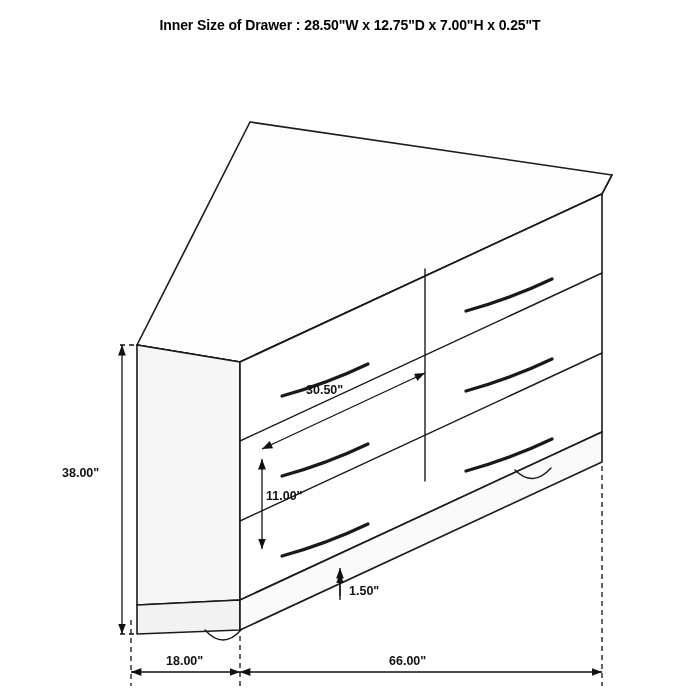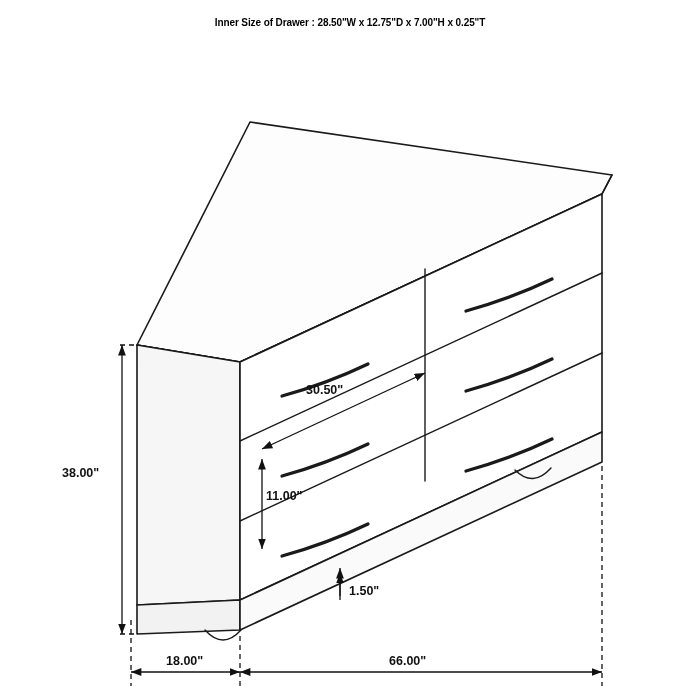--- a/index.html
+++ b/index.html
@@ -20,21 +20,21 @@
     top: 0;
     width: 700px;
     height: 700px;
   }
   .title {
     position: absolute;
     left: 0;
     top: 17px;
     width: 700px;
     text-align: center;
-    font-size: 10px;
+    font-size: 14px;
     font-weight: bold;
     color: #000000;
     letter-spacing: -0.1px;
   }
   svg.diagram {
     position: absolute;
     left: 0;
     top: 0;
     width: 700px;
     height: 700px;

